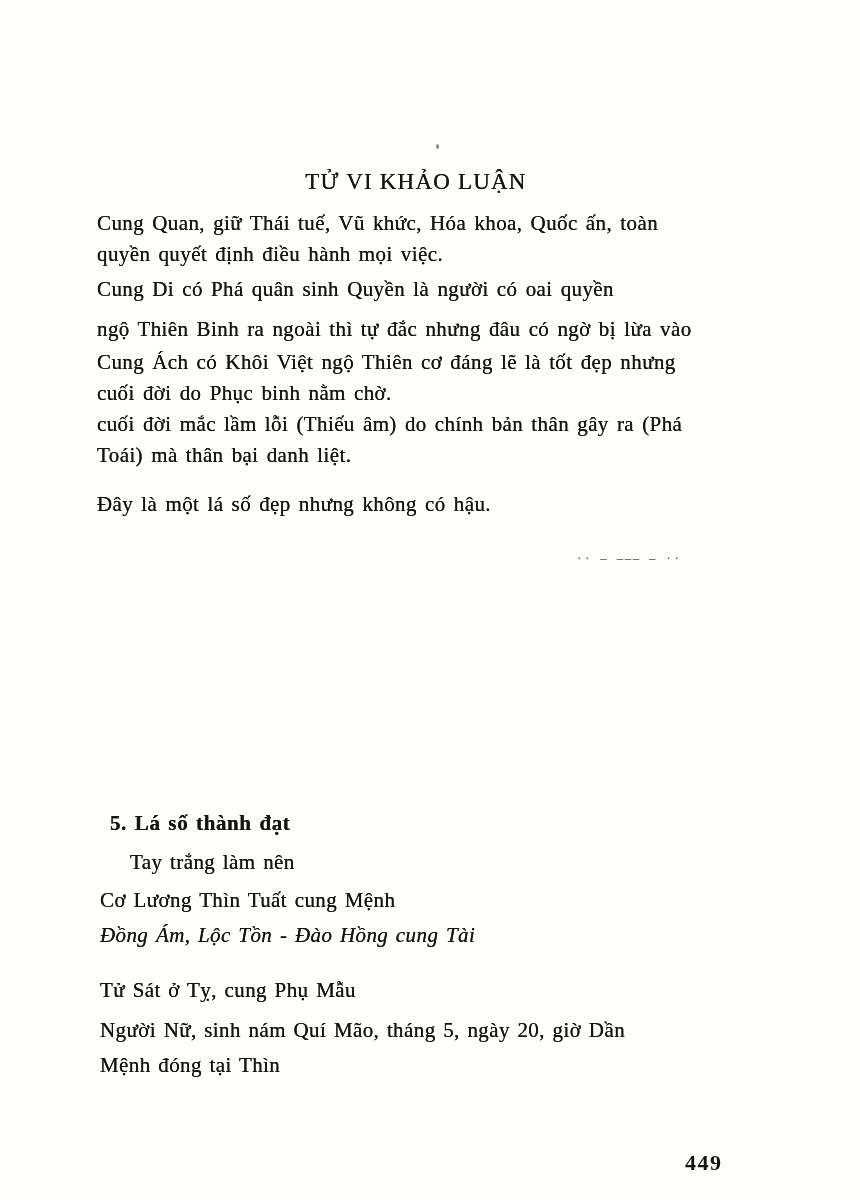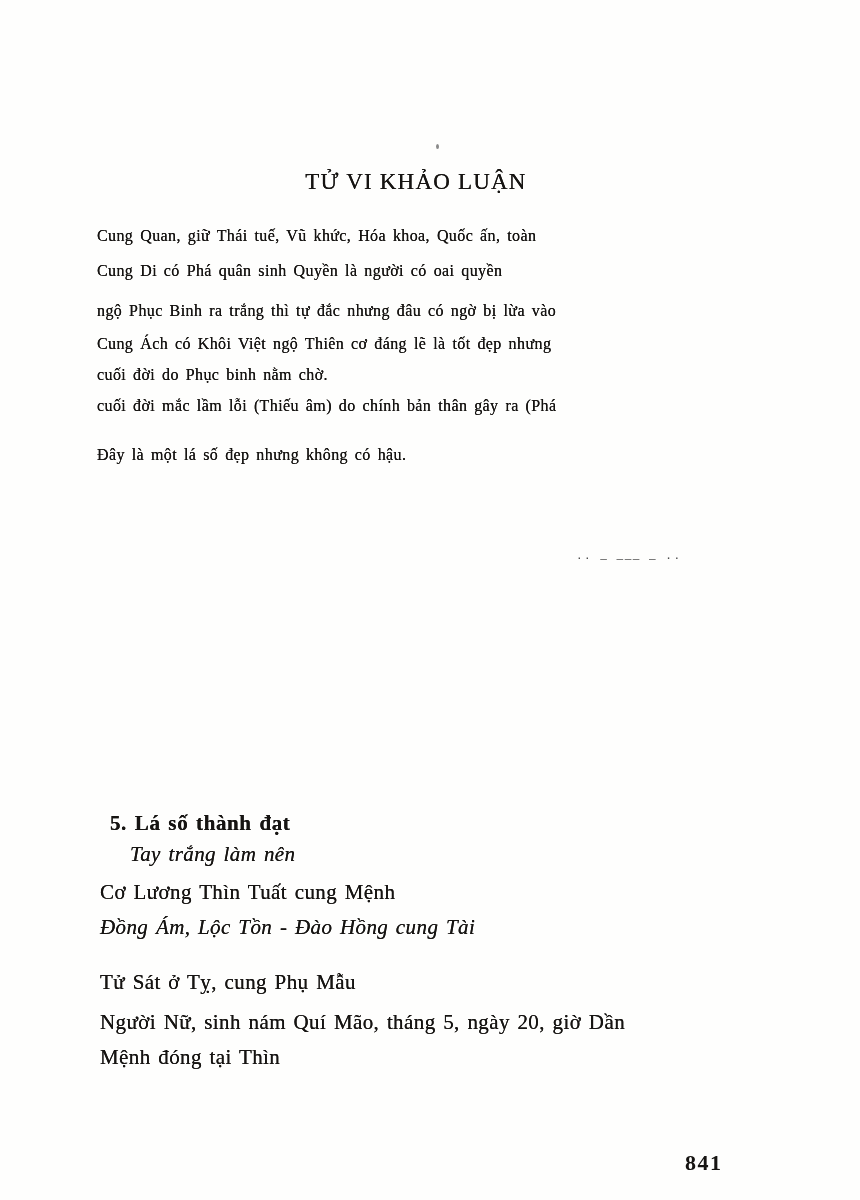--- a/index.html
+++ b/index.html
@@ -26,22 +26,22 @@
     margin: 0;
     text-align: center;
     transform: translateX(-14px);
     font-size: 23px;
     font-weight: 400;
     letter-spacing: 1.2px;
     text-shadow: 0 0 0.6px currentColor;
   }
   .body-text {
     position: absolute;
-    left: 97px; top: 220px;
-    font-size: 16px;
+    left: 97px; top: 208px;
+    font-size: 21px;
     line-height: 31px;
     letter-spacing: 0.4px;
     word-spacing: 2.5px;
     white-space: nowrap;
     text-shadow: 0 0 0.5px currentColor;
   }
   .body-text .line { display: block; }
   .mt2 { margin-top: 2px; }
   .mt3 { margin-top: 4px; }
   .mt4 { margin-top: 18px; }
@@ -60,25 +60,25 @@
     font-size: 21px;
     line-height: 23px;
     letter-spacing: 0.4px;
     word-spacing: 2px;
     white-space: nowrap;
     text-shadow: 0 0 0.5px currentColor;
   }
   .section .heading {
     font-weight: bold;
     margin-left: 10px;
-    margin-bottom: 8px;
+    margin-bottom: 16px;
     letter-spacing: 0.6px;
   }
   .section .s-line { display: block; }
-  .indent30 { margin-left: 30px; font-style: italic; }
+  .indent30 { margin-left: 30px; }
   .mb15 { margin-bottom: 15px; }
   .mb12 { margin-bottom: 12px; }
   .mb14 { margin-bottom: 14px; font-style: italic; }
   .mb17 { margin-bottom: 17px; margin-top: 32px; }
   .page-number {
     position: absolute;
     left: 685px; top: 1150px;
     font-size: 22px;
     font-weight: bold;
     letter-spacing: 1.5px;
@@ -88,35 +88,37 @@
 <body>
 
 <div class="page">
 
   <div class="speck"></div>
 
   <h1 class="title">TỬ VI KHẢO LUẬN</h1>
 
   <div class="body-text">
     <span class="line">Cung Quan, giữ Thái tuế, Vũ khức, Hóa khoa, Quốc ấn, toàn</span>
+    <span class="line">quyền quyết định điều hành mọi việc.</span>
     <span class="line mt3">Cung Di có Phá quân sinh Quyền là người có oai quyền</span>
-    <span class="line mt9">ngộ Phục Binh ra trắng thì tự đắc nhưng đâu có ngờ bị lừa vào</span>
+    <span class="line mt9">ngộ Thiên Binh ra ngoài thì tự đắc nhưng đâu có ngờ bị lừa vào</span>
     <span class="line mt2">Cung Ách có Khôi Việt ngộ Thiên cơ đáng lẽ là tốt đẹp nhưng</span>
     <span class="line">cuối đời do Phục binh nằm chờ.</span>
     <span class="line">cuối đời mắc lầm lỗi (Thiếu âm) do chính bản thân gây ra (Phá</span>
+    <span class="line">Toái) mà thân bại danh liệt.</span>
     <span class="line mt4">Đây là một lá số đẹp nhưng không có hậu.</span>
   </div>
 
   <div class="dash-artifact">·· – ——— – ··</div>
 
   <div class="section">
     <div class="heading">5. Lá số thành đạt</div>
     <span class="s-line indent30 mb15">Tay trắng làm nên</span>
     <span class="s-line mb12">Cơ Lương Thìn Tuất cung Mệnh</span>
     <span class="s-line mb14">Đồng Ám, Lộc Tồn - Đào Hồng cung Tài</span>
     <span class="s-line mb17">Tử Sát ở Tỵ, cung Phụ Mẫu</span>
     <span class="s-line mb12">Người Nữ, sinh nám Quí Mão, tháng 5, ngày 20, giờ Dần</span>
     <span class="s-line">Mệnh đóng tại Thìn</span>
   </div>
 
-  <div class="page-number">841</div>
+  <div class="page-number">449</div>
 
 </div>
 
 </body></html>

